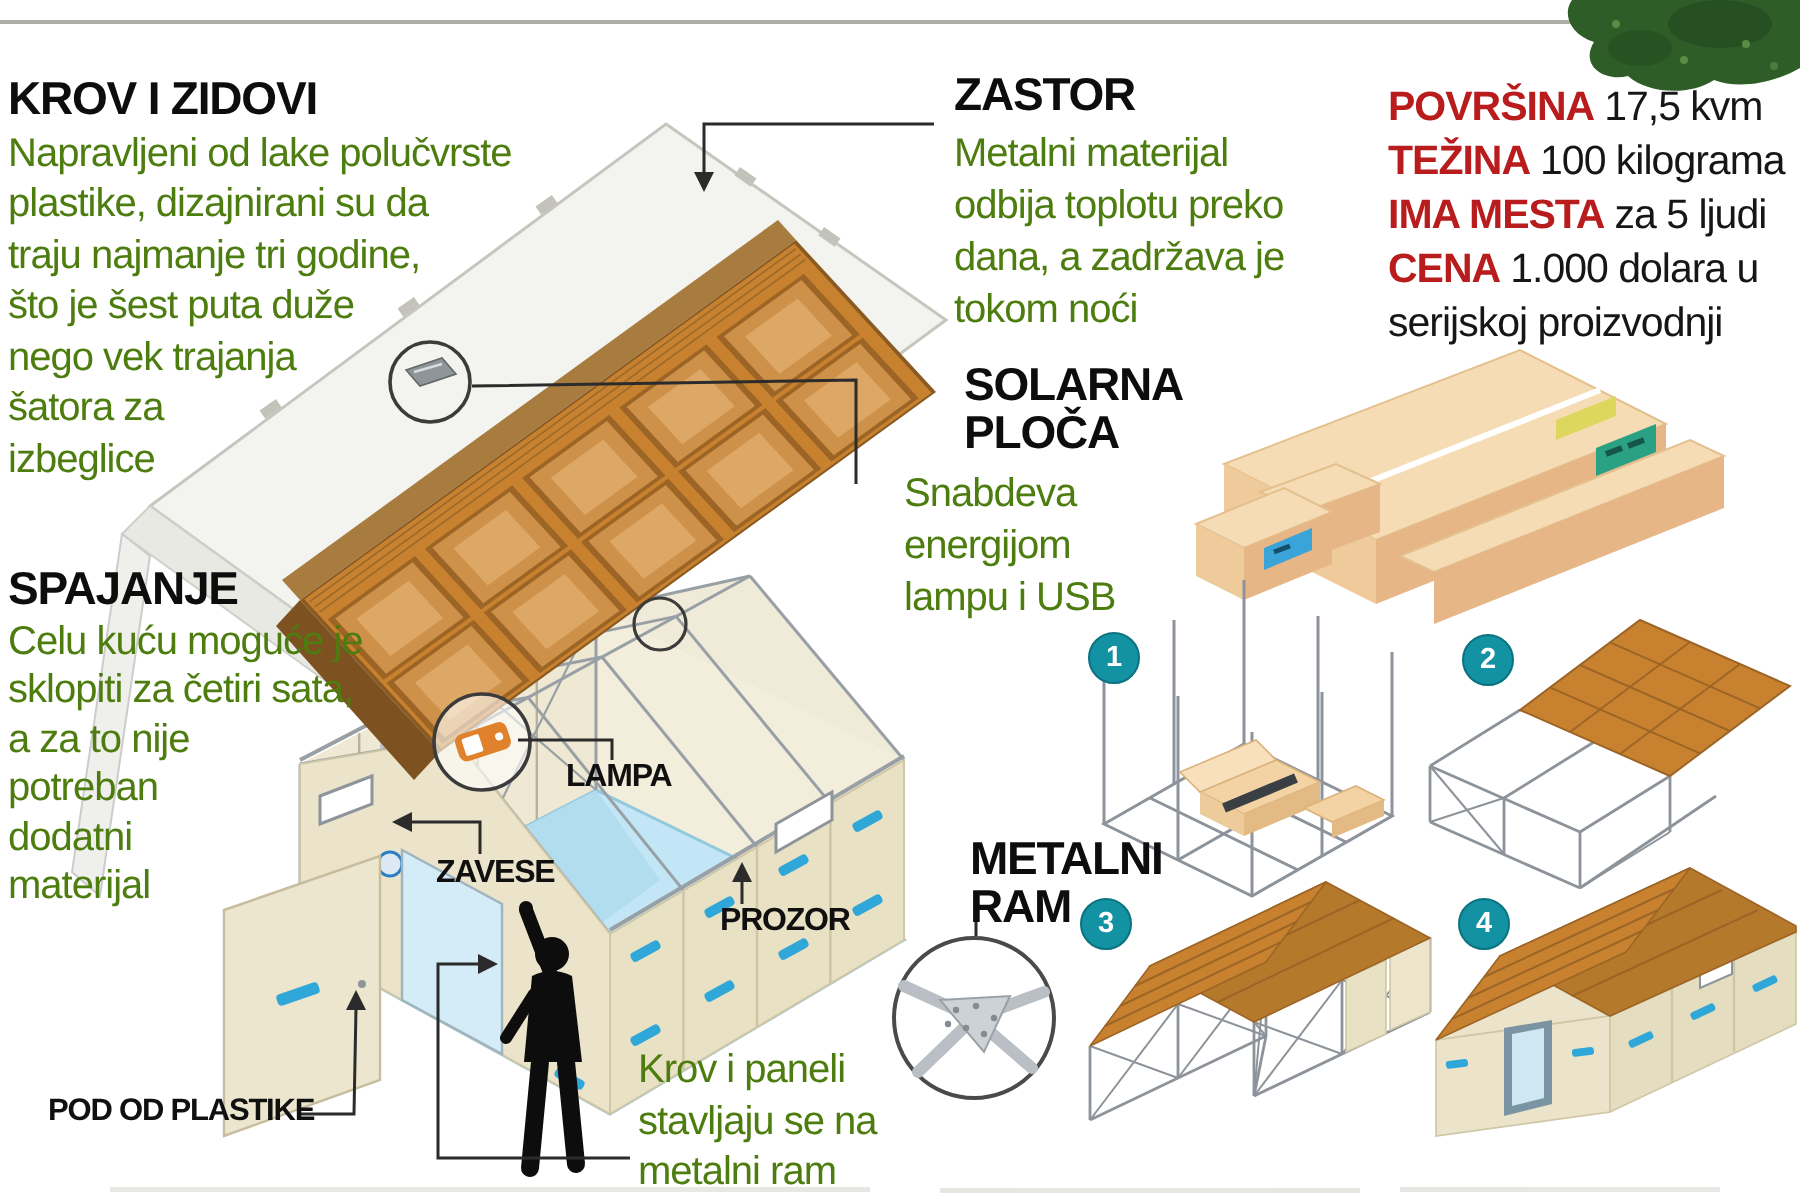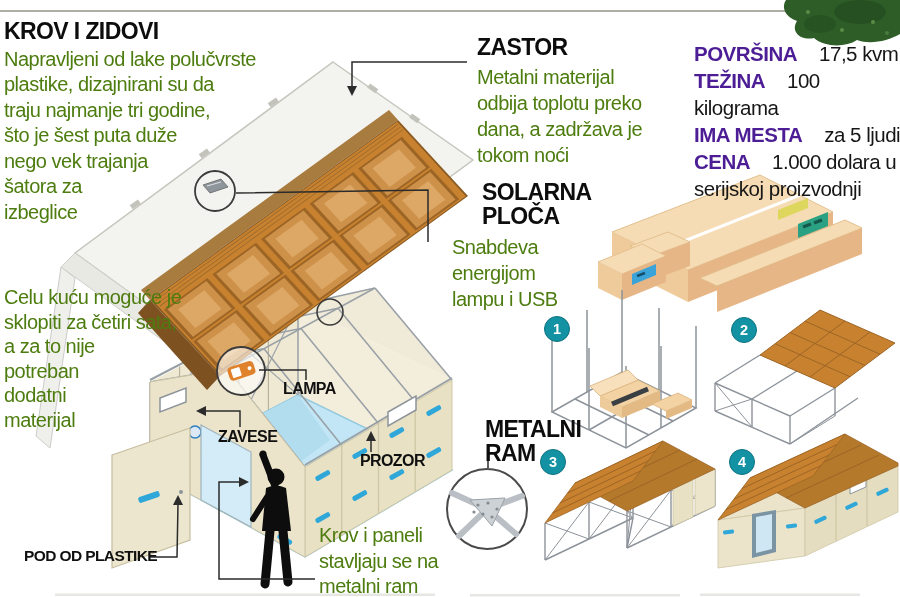--- a/index.html
+++ b/index.html
@@ -2,32 +2,32 @@
 <html><head>
 <meta charset="utf-8">
 <style>
   html,body{margin:0;padding:0;background:#fff;}
   .canvas{position:relative;width:900px;height:597px;background:#ffffff;overflow:hidden;
           font-family:"Liberation Sans",sans-serif;color:#1b1b1b;}
   .art{position:absolute;left:0;top:0;}
   .h1{font-weight:700;font-size:23px;letter-spacing:-0.6px;line-height:23.5px;color:#0d0d0d;white-space:pre-line;}
   .body{font-size:20px;letter-spacing:-0.5px;line-height:25.5px;color:#4d7c0f;white-space:pre-line;}
   .abs{position:absolute;}
-  .sec-krov{left:4px;top:20px;width:300px;}
+  .sec-krov{left:4px;top:38px;width:300px;}
   .sec-krov .body{margin-top:3px;}
   .sec-zastor{left:477px;top:36px;width:210px;}
   .sec-zastor .body{margin-top:4px;line-height:26px;}
   .t-solarna{left:482px;top:181px;}
   .b-solarna{left:452px;top:234px;line-height:26px;}
   .sec-spajanje{left:4px;top:283px;width:240px;}
   .sec-spajanje .body{margin-top:2px;line-height:24.5px;}
   .t-metalni{left:485px;top:418px;}
   .note-assembly{left:319px;top:523px;}
   .specs{left:694px;top:40px;width:215px;font-size:20.5px;letter-spacing:-0.5px;line-height:27px;color:#161616;}
-  .specs .b{font-weight:700;margin-right:22px;color:#4c1d95;}
+  .specs .b{font-weight:700;margin-right:5px;color:#b91c1c;}
   .callout{position:absolute;font-size:16px;font-weight:700;letter-spacing:-0.6px;color:#101010;}
   .co-lampa{left:283px;top:380px;}
   .co-zavese{left:218px;top:428px;}
   .co-prozor{left:360px;top:452px;}
   .co-pod{left:24px;top:547px;font-size:15.5px;text-align:right;}
   .badge{position:absolute;width:26px;height:26px;border-radius:50%;background:#1292a2;border:1px solid #0b7280;
          color:#fff;font-size:14.5px;font-weight:700;display:flex;align-items:center;justify-content:center;box-sizing:border-box;}
   .badge1{left:544px;top:316px;}
   .badge2{left:731px;top:317px;}
   .badge3{left:540px;top:449px;}
@@ -400,20 +400,21 @@
 lampu i USB</div>
 
 <div class="abs specs">
   <div><span class="b">POVRŠINA</span><span>17,5 kvm</span></div>
   <div><span class="b">TEŽINA</span><span>100 kilograma</span></div>
   <div><span class="b">IMA MESTA</span><span>za 5 ljudi</span></div>
   <div><span class="b">CENA</span><span>1.000 dolara u serijskoj proizvodnji</span></div>
 </div>
 
 <div class="abs sec-spajanje">
+  <div class="h1">SPAJANJE</div>
   <div class="body">Celu kuću moguće je
 sklopiti za četiri sata,
 a za to nije
 potreban
 dodatni
 materijal</div>
 </div>
 
 <div class="abs t-metalni h1">METALNI
 RAM</div>

